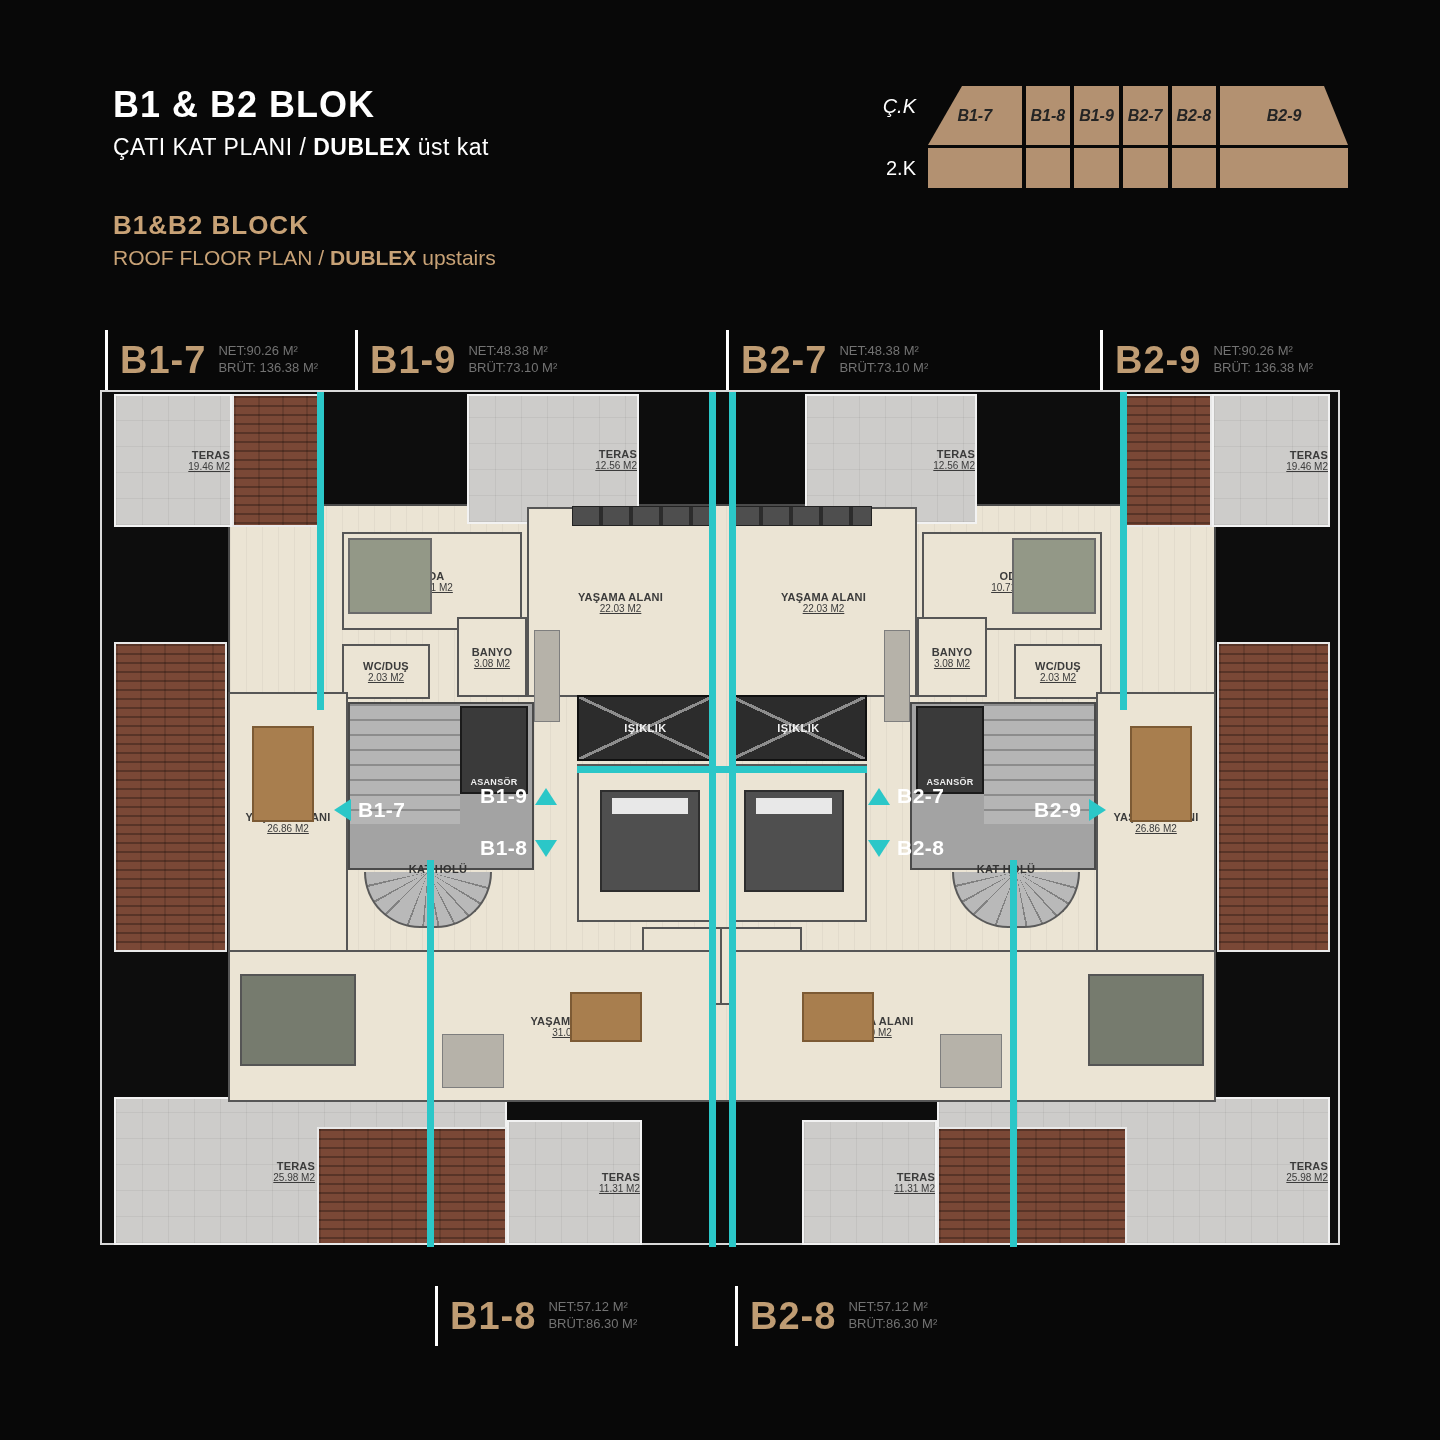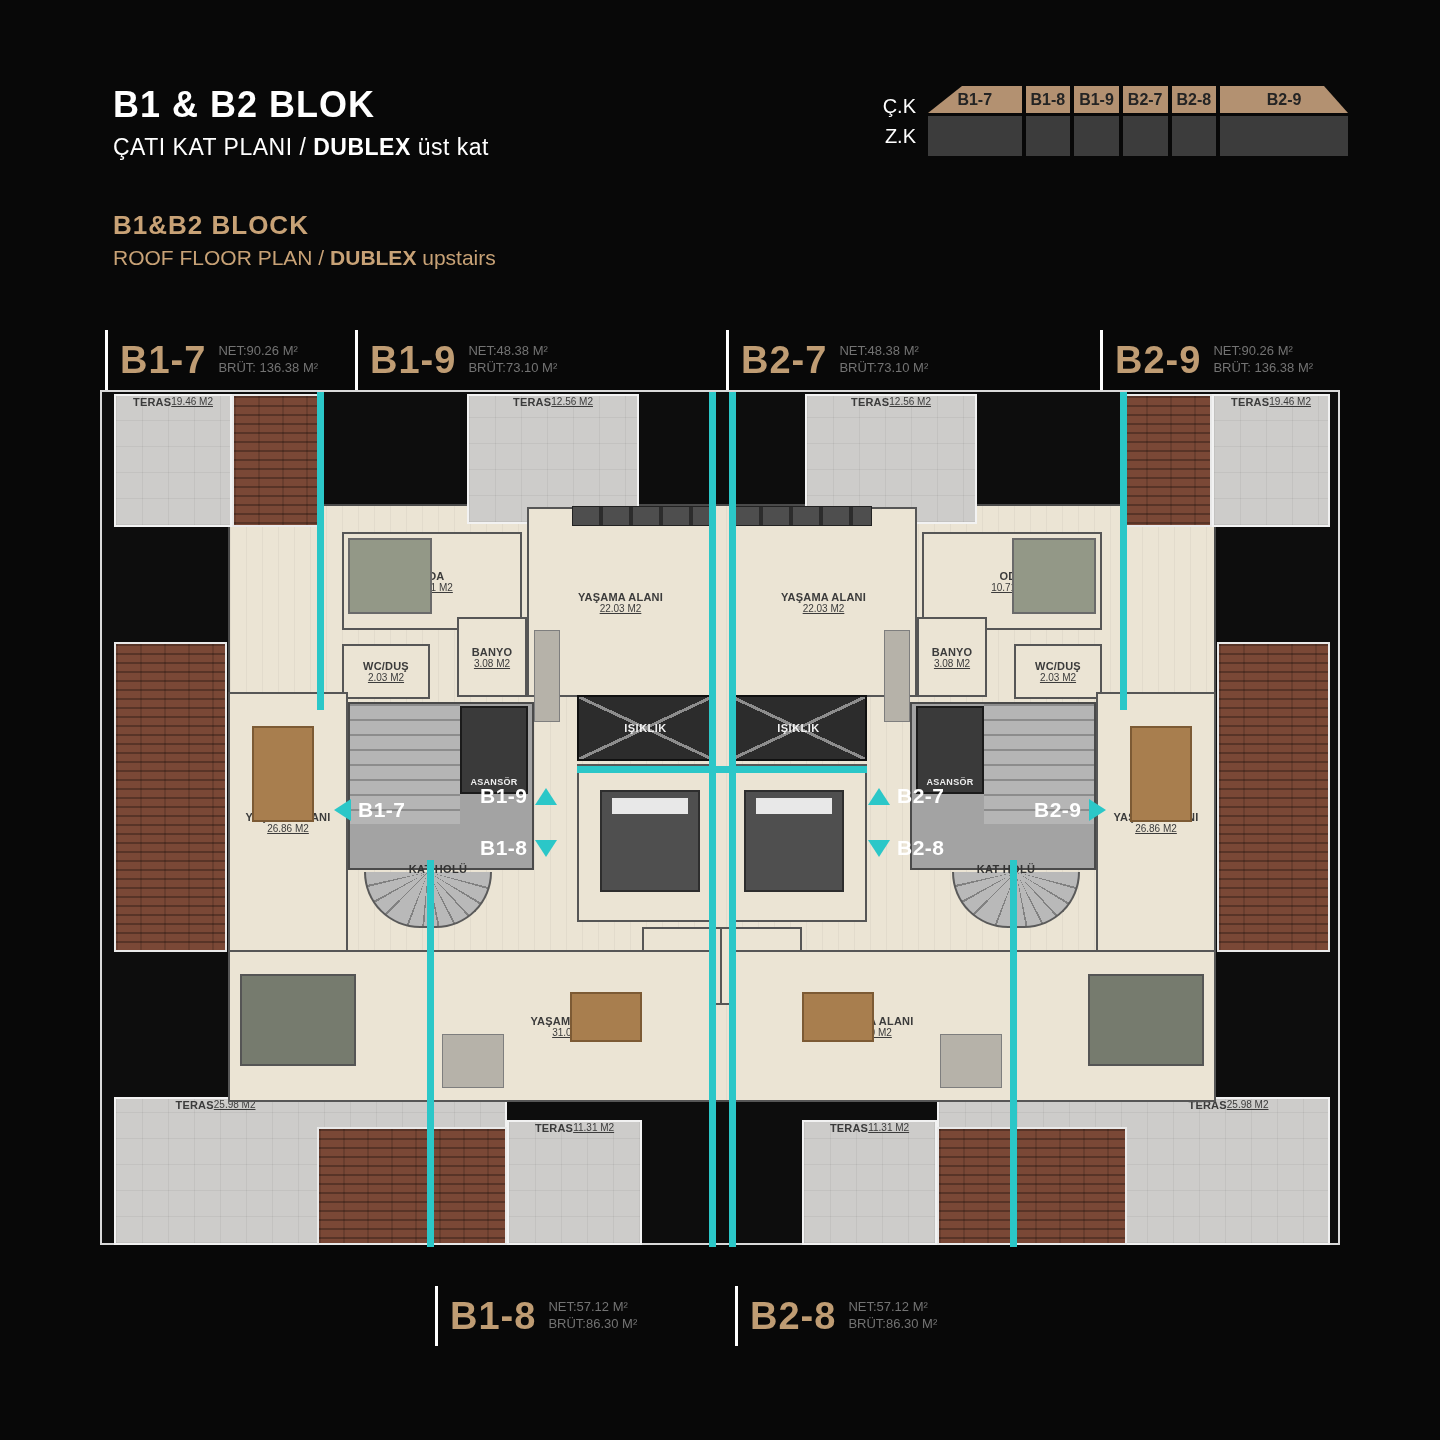--- a/index.html
+++ b/index.html
@@ -9,40 +9,40 @@
 
   
   .hdr-title{left:113px;top:84px;font-size:36px;font-weight:bold;color:#ffffff;letter-spacing:1px;}
   .hdr-sub{left:113px;top:134px;font-size:23px;color:#ffffff;letter-spacing:.5px;}
   .hdr-title-en{left:113px;top:210px;font-size:26px;font-weight:bold;color:#c8a276;letter-spacing:1px;}
   .hdr-sub-en{left:113px;top:246px;font-size:21px;color:#c8a276;}
 
   
   .sec{left:868px;top:86px;width:480px;}
   .srow{display:flex;align-items:stretch;height:40px;margin-bottom:3px;}
-  .srow.roofrow{height:27px;}
+  .srow.roofrow{height:59px;font-style:italic;}
   .slabel{width:48px;flex:none;color:#fff;font-size:20px;text-align:right;padding-right:12px;line-height:40px;}
   .scells{flex:1;display:flex;gap:4px;}
   .scell{background:#3c3c3c;}
   .scell.tan{background:#b39171;}
   .scell.unitcell{color:#242424;font-weight:bold;font-size:16px;display:flex;align-items:center;justify-content:center;}
   .roofrow .scells{clip-path:polygon(0 100%,34px 0,calc(100% - 24px) 0,100% 100%);}
   .w1{flex:90 0 0;} .w2{flex:43 0 0;} .w3{flex:123 0 0;}
   .hidden{visibility:hidden;}
 
   
   .unit-info{display:flex;align-items:center;gap:12px;border-left:3px solid #fff;padding-left:12px;height:60px;}
   .unit-code{font-size:38px;font-weight:bold;color:#bf9c73;letter-spacing:1px;}
   .unit-nums{color:#737373;font-size:13px;line-height:1.3;white-space:nowrap;}
 
   
   .plan{left:100px;top:390px;width:1240px;height:855px;border:2px solid #d9d9d9;background:#0d0d0d;box-sizing:border-box;}
   .interior{background:repeating-linear-gradient(90deg,rgba(0,0,0,.04) 0 1px,transparent 1px 16px),#ebe4d4;border:2px solid #4a4a4a;box-sizing:border-box;}
   .room{background:#ebe4d4;border:2px solid #565656;display:flex;flex-direction:column;align-items:center;justify-content:center;text-align:center;box-sizing:border-box;}
-  .terrace{background:repeating-linear-gradient(90deg,rgba(0,0,0,.05) 0 1px,transparent 1px 26px),repeating-linear-gradient(0deg,rgba(0,0,0,.05) 0 1px,transparent 1px 26px),#cdccca;border:2px solid #f2f2f2;display:flex;flex-direction:row;align-items:flex-start;justify-content:center;text-align:center;box-sizing:border-box;}
+  .terrace{background:repeating-linear-gradient(90deg,rgba(0,0,0,.05) 0 1px,transparent 1px 26px),repeating-linear-gradient(0deg,rgba(0,0,0,.05) 0 1px,transparent 1px 26px),#cdccca;border:2px solid #f2f2f2;display:flex;flex-direction:column;align-items:flex-end;justify-content:center;text-align:center;box-sizing:border-box;}
   .rooftile{background:repeating-linear-gradient(180deg,rgba(0,0,0,.28) 0 2px,transparent 2px 9px),repeating-linear-gradient(90deg,rgba(0,0,0,.14) 0 2px,transparent 2px 24px),#7a4836;border:2px solid #e9e9e9;box-sizing:border-box;}
   .rname{font-size:11px;font-weight:bold;color:#3b3b3b;letter-spacing:.2px;}
   .rarea{font-size:10px;color:#3b3b3b;text-decoration:underline;}
   .hall{background:#a3a3a3;border:2px solid #4a4a4a;box-sizing:border-box;}
   .stair{background:repeating-linear-gradient(180deg,#8c8c8c 0 2px,#b5b5b5 2px 15px);}
   .elev{background:#3a3a3a;border:2px solid #1b1b1b;color:#ededed;font-size:9px;font-weight:bold;display:flex;align-items:flex-end;justify-content:center;padding-bottom:5px;box-sizing:border-box;letter-spacing:.3px;}
   .isiklik{background:linear-gradient(to top right,transparent calc(50% - 1.5px),#8d8d8d calc(50% - 1.5px) calc(50% + 1.5px),transparent calc(50% + 1.5px)),linear-gradient(to bottom right,transparent calc(50% - 1.5px),#8d8d8d calc(50% - 1.5px) calc(50% + 1.5px),transparent calc(50% + 1.5px)),#2c2c2c;border:2px solid #101010;color:#f2f2f2;display:flex;align-items:center;justify-content:center;font-size:11px;font-weight:bold;letter-spacing:.5px;box-sizing:border-box;}
   .spiral{background:repeating-conic-gradient(from 210deg at 50% 0%,#b9b9b9 0 14deg,#818181 14deg 16deg);border-radius:0 0 999px 999px;border:2px solid #5a5a5a;border-top:none;box-sizing:border-box;}
   .cyan{background:#2bc7c8;}
   .furn{box-sizing:border-box;}
@@ -68,28 +68,28 @@
     <div class="scells">
       <div class="scell tan unitcell w1">B1-7</div>
       <div class="scell tan unitcell w2">B1-8</div>
       <div class="scell tan unitcell w2">B1-9</div>
       <div class="scell tan unitcell w2">B2-7</div>
       <div class="scell tan unitcell w2">B2-8</div>
       <div class="scell tan unitcell w3">B2-9</div>
     </div>
   </div>
   <div class="srow">
-    <div class="slabel">Z.K</div>
+    <div class="slabel">2.K</div>
     <div class="scells">
-      <div class="scell w1"></div>
-      <div class="scell w2"></div>
-      <div class="scell w2"></div>
-      <div class="scell w2"></div>
-      <div class="scell w2"></div>
-      <div class="scell w3"></div>
+      <div class="scell tan w1"></div>
+      <div class="scell tan w2"></div>
+      <div class="scell tan w2"></div>
+      <div class="scell tan w2"></div>
+      <div class="scell tan w2"></div>
+      <div class="scell tan w3"></div>
     </div>
   </div>
 </div>
 
 <div class="abs unit-info" style="left:105px;top:330px;">
   <span class="unit-code">B1-7</span>
   <div class="unit-nums">
       <div>NET:90.26 M²</div>
       <div>BRÜT: 136.38 M²</div>
     </div>

